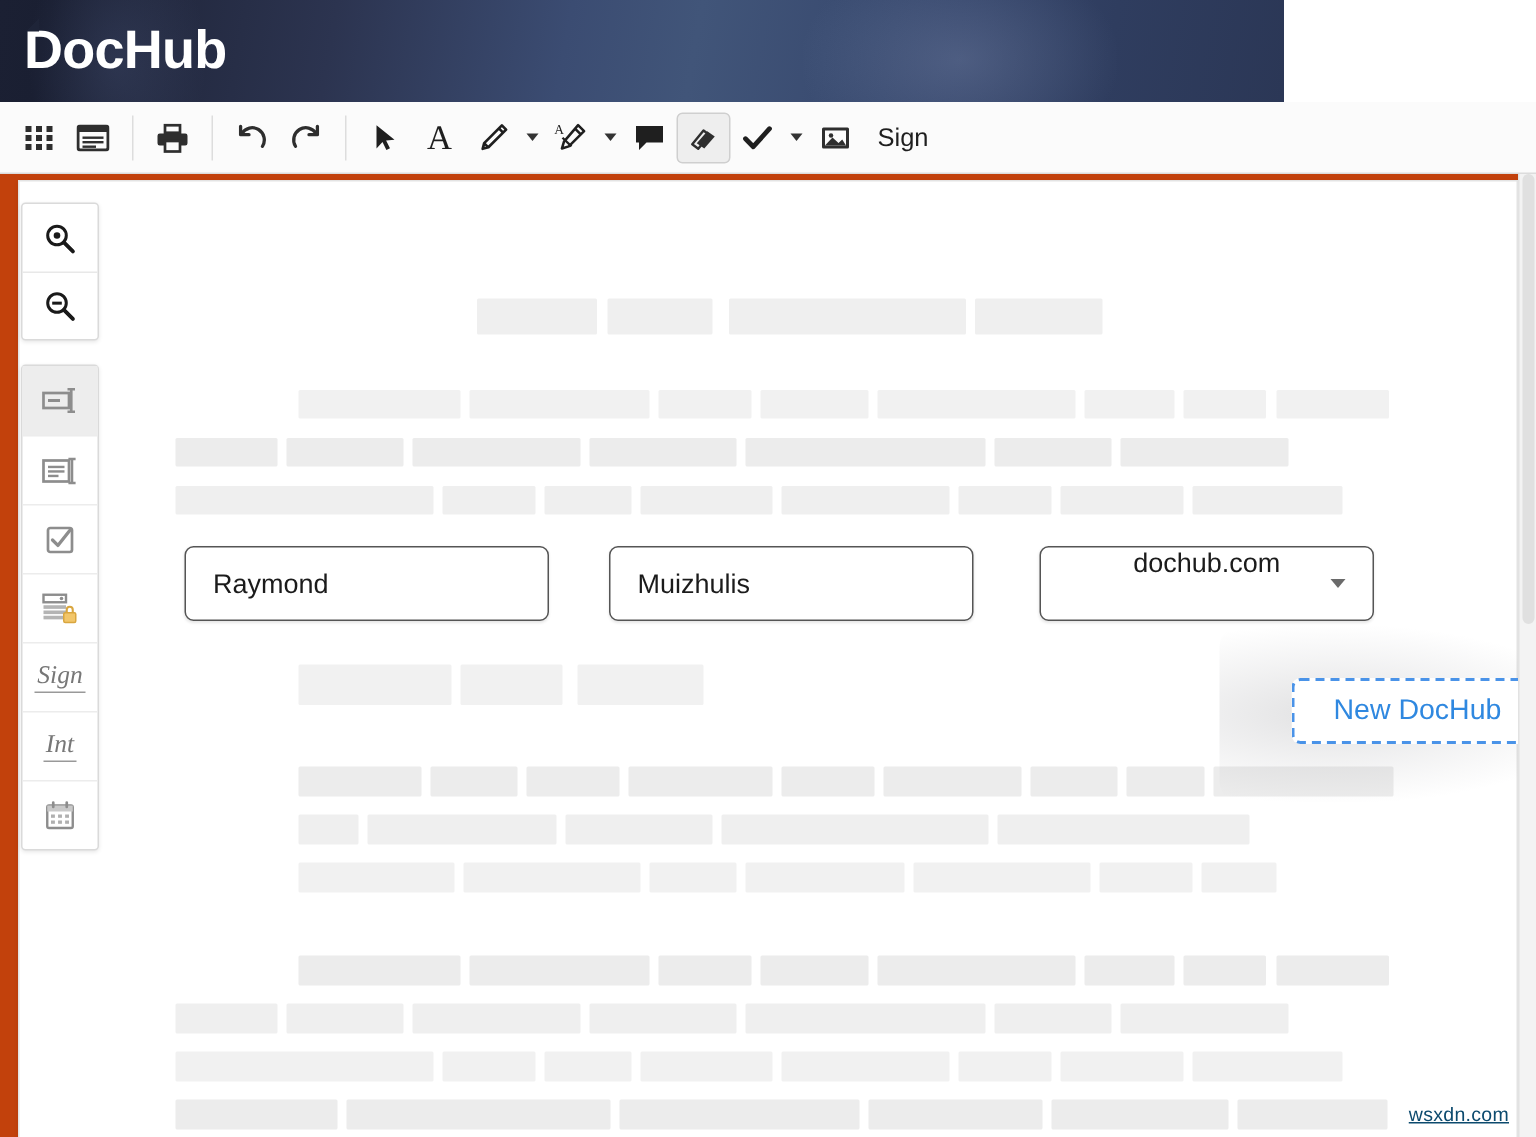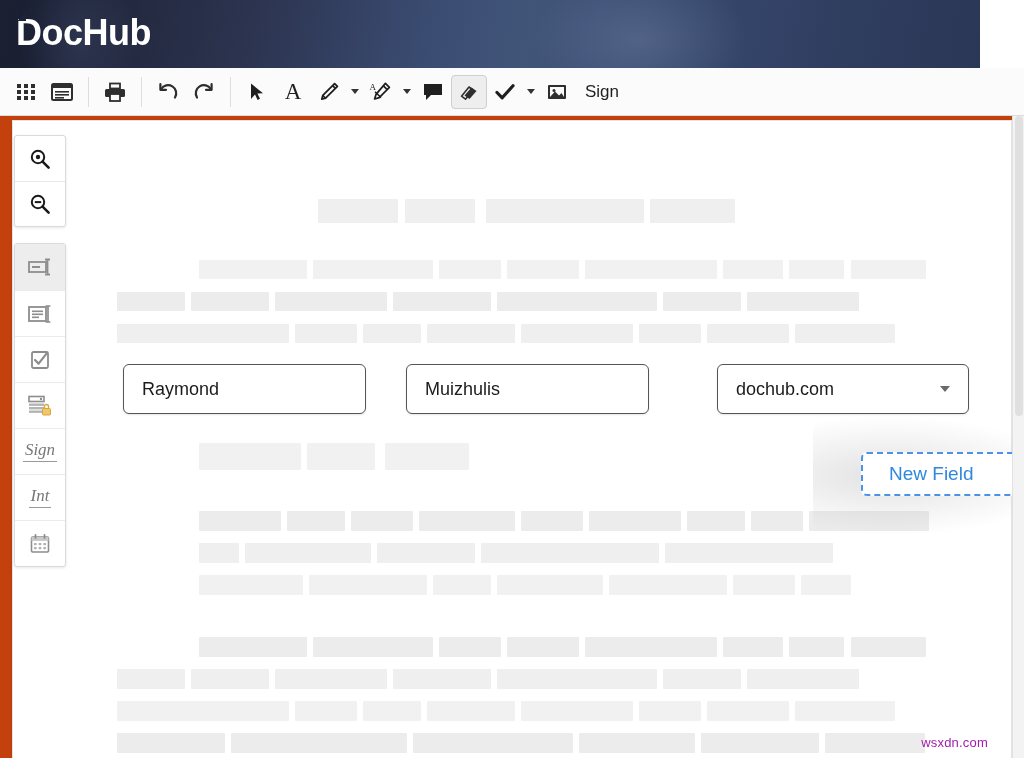--- a/index.html
+++ b/index.html
@@ -17,21 +17,21 @@
     width: 1024px;
     height: 758px;
     overflow: hidden;
     background: #ffffff;
   }
 
   
   .app-header {
     position: absolute;
     left: 0; top: 0;
-    width: 980px; height: 68px;
+    width: 856px; height: 68px;
     background: linear-gradient(100deg,
         #1b2033 0%,
         #1a1f32 4%,
         #22283e 12%,
         #2c3450 26%,
         #3b4c72 44%,
         #415579 54%,
         #3b4d72 64%,
         #35456a 74%,
         #2f3d5f 86%,
@@ -269,25 +269,26 @@
   .right-edge-thumb {
     position: absolute;
     left: 2px; top: 0;
     width: 8px; height: 300px;
     background: #e0e0e0;
     border-radius: 4px;
   }
 
   .watermark {
     position: absolute;
-    right: 36px; bottom: 8px;
+    right: 18px; bottom: 8px;
     font-size: 13px;
-    color: #a21caf;
+    color: #0c4a6e;
     z-index: 9;
     letter-spacing: 0.2px;
+    text-decoration: underline;
   }
 
   svg { display: block; }
 </style>
 </head>
 <body>
 
 <div id="app">
 
   <div class="app-header">
@@ -507,26 +508,26 @@
 
       <div class="new-field-glow" style="left:800px; top:296px; width:250px; height:118px;"></div>
 
       <div id="fields-layer">
           <div class="doc-field" style="left: 110px; top: 243px; width: 243px; height: 50px;">
             <span>Raymond</span>
           </div>
           <div class="doc-field" style="left: 393px; top: 243px; width: 243px; height: 50px;">
             <span>Muizhulis</span>
           </div>
-          <div class="doc-field" style="left: 704px; top: 243px; width: 252px; height: 50px;">
+          <div class="doc-field" style="left: 680px; top: 243px; width: 223px; height: 50px; flex-direction: column;">
             <span>dochub.com</span>
             <span class="fld-caret"></span>
           </div>
           <div class="new-field" style="left: 848px; top: 331px; width: 200px; height: 44px;">
-            <span>New Field</span>
+            <span>New DocHub</span>
           </div>
         </div>
     </div>
 
     <div class="zoom-panel">
       <div class="zoom-btn" title="Zoom in">
         <svg width="22" height="22" viewBox="0 0 22 22">
           <circle cx="9" cy="9" r="6.2" fill="none" stroke="#1a1a1a" stroke-width="2"></circle>
           <circle cx="9" cy="9" r="2.2" fill="#1a1a1a"></circle>
           <path d="M13.6 13.6 L19.6 19.6" stroke="#1a1a1a" stroke-width="2.6" stroke-linecap="round"></path>

